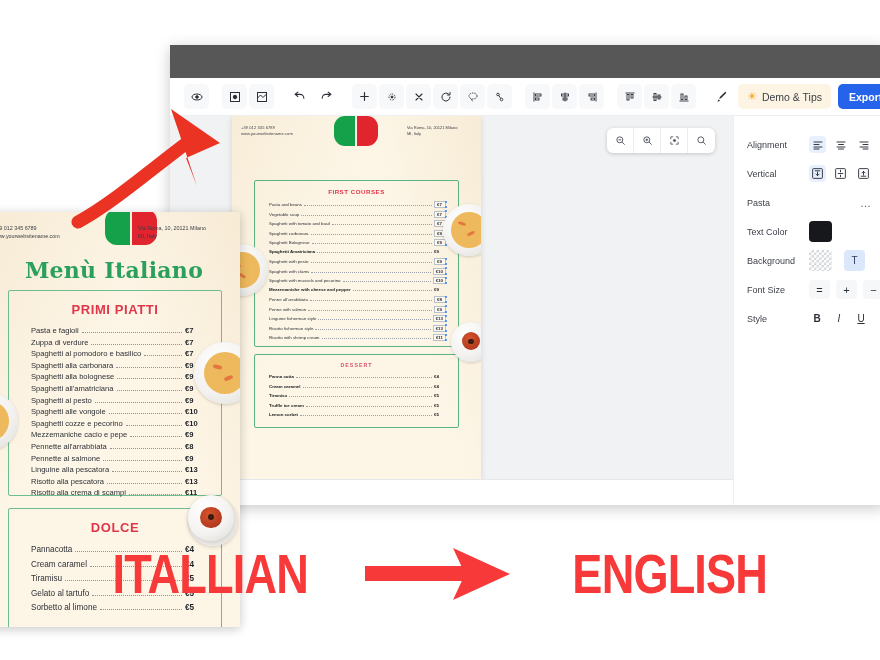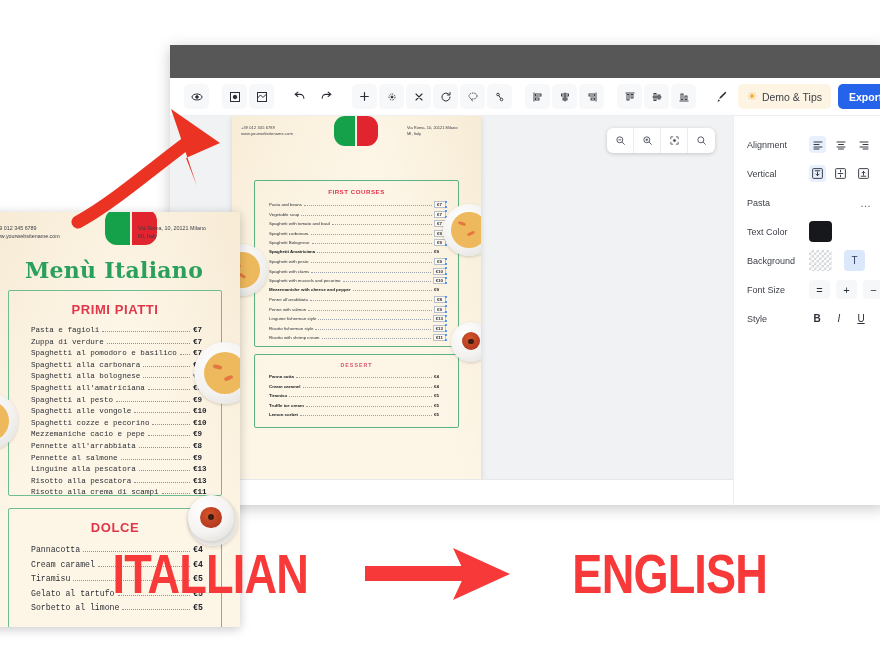--- a/index.html
+++ b/index.html
@@ -244,21 +244,21 @@
   .it-sec {
     position: absolute; left: 20px; right: 18px;
     border: 1.5px solid #6cbd90; border-radius: 2px;
   }
   .it-sec.primi { top: 78px; height: 206px; }
   .it-sec.dolce { top: 296px; height: 136px; }
   .it-sec-head {
     text-align: center; font-weight: bold; color: #e0364a;
     letter-spacing: .6px; margin-top: 11px; font-size: 13px;
   }
-  .it-list { margin: 9px 10px 0 22px; font-family: Liberation Mono, monospace; }
+  .it-list { margin: 9px 18px 0 22px; }
   .it-row { display: flex; align-items: baseline; font-size: 7.6px; color: #2d3036; height: 11.6px; }
   .it-row .nm { white-space: nowrap; }
   .it-row .dots { flex: 1 1 auto; border-bottom: 1px dotted #8d939c; margin: 0 3px 2px 3px; min-width: 8px; }
   .it-row .pr { font-weight: bold; font-size: 7.6px; color: #1e2128; min-width: 18px; text-align: left; }
   .it-list.dolce-list { margin-top: 10px; }
   .it-list.dolce-list .it-row { height: 14.5px; font-size: 8.2px; }
   .it-list.dolce-list .pr { font-size: 8.2px; }
 
   
   .donut-plate {

